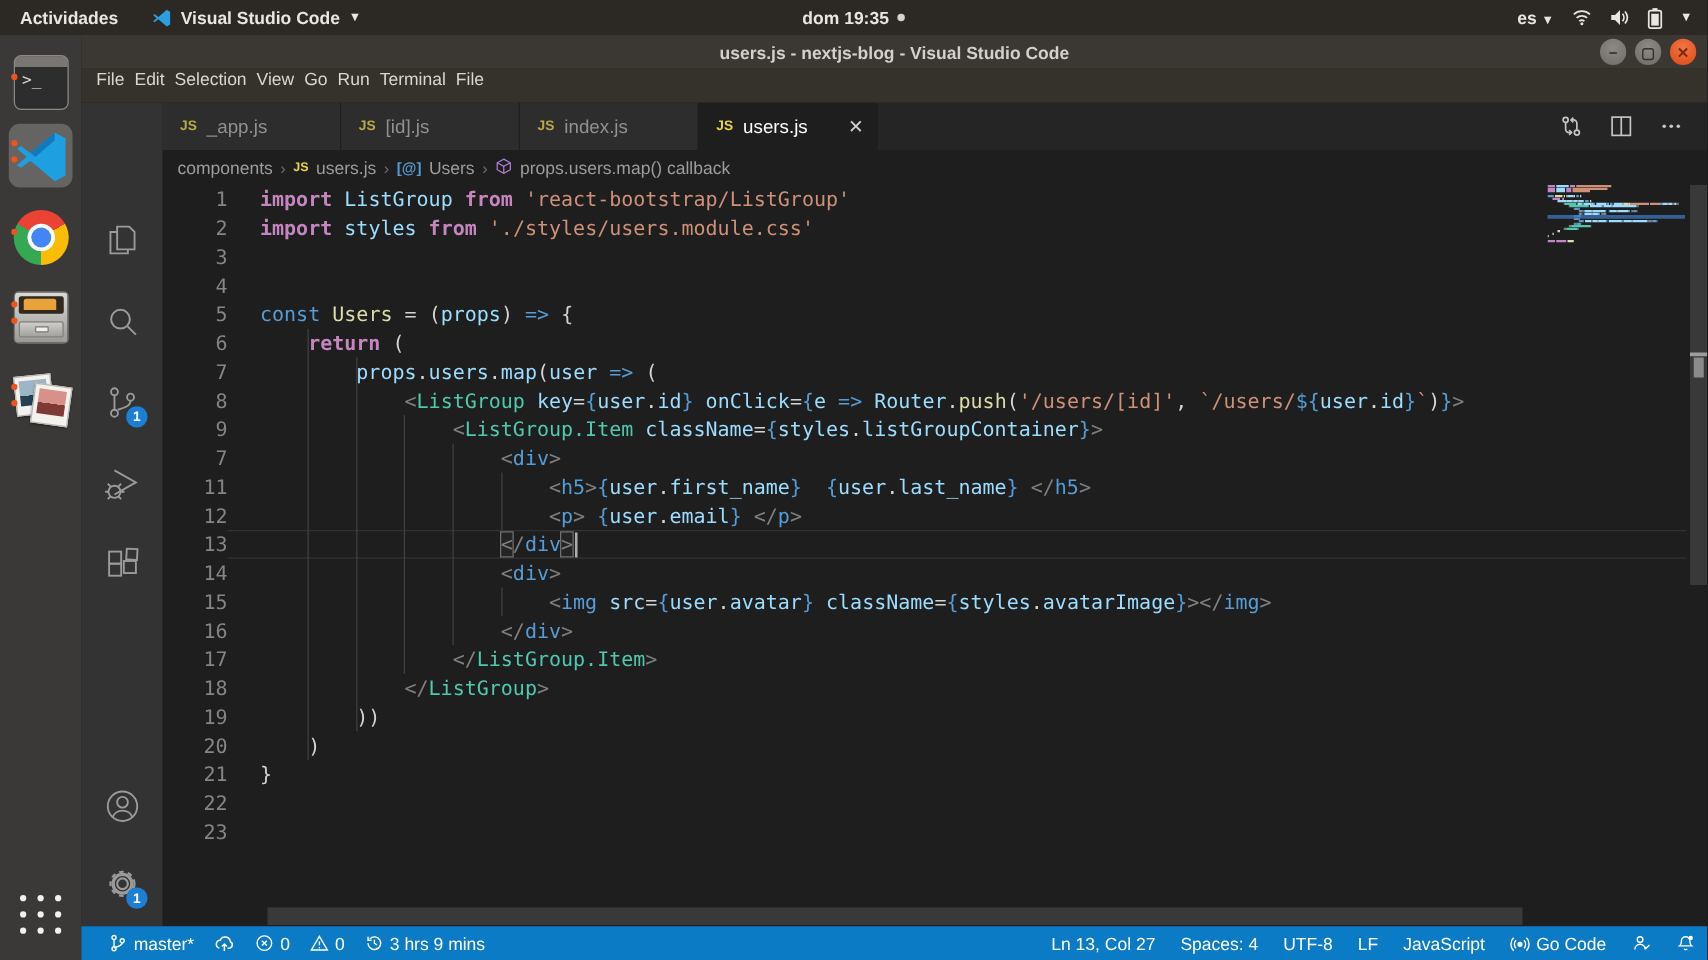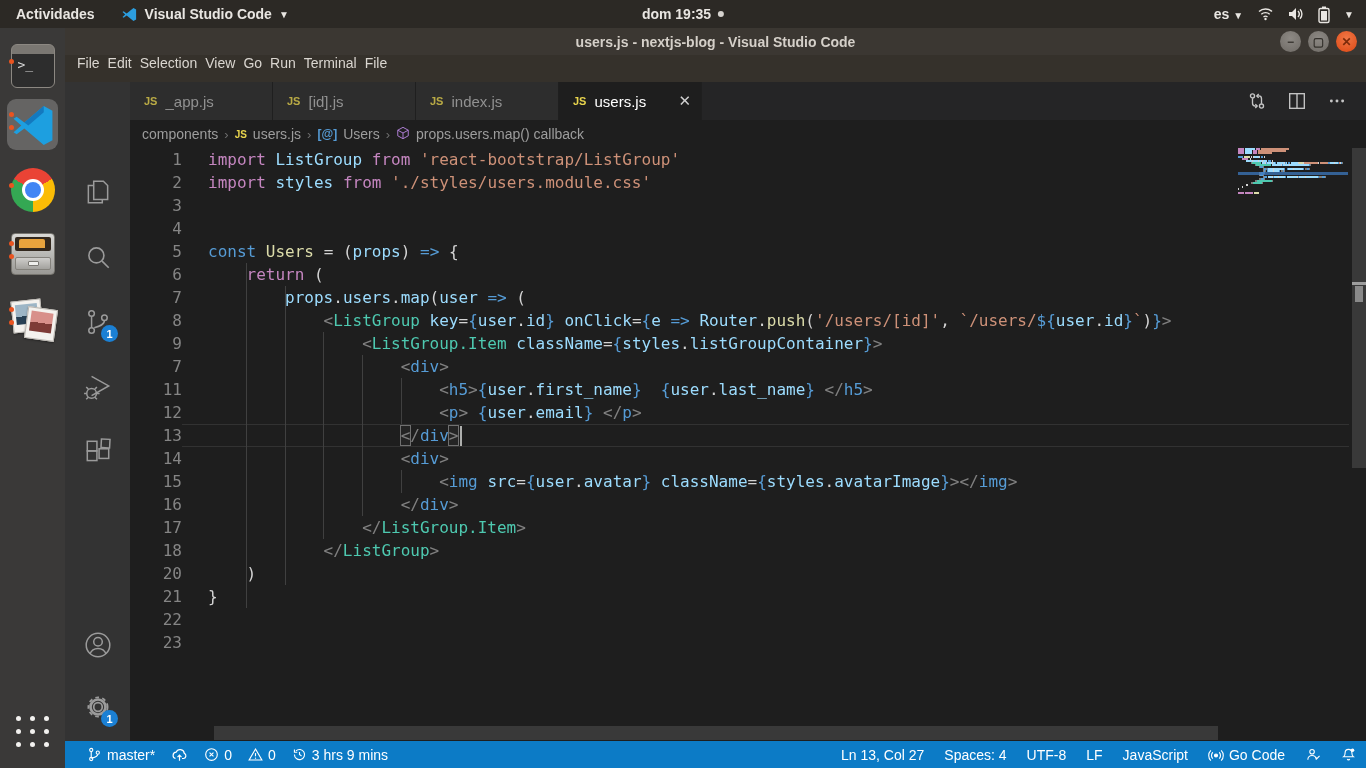--- a/index.html
+++ b/index.html
@@ -67,21 +67,21 @@
   #breadcrumbs .sep { color:#6e6e6e; font-size:13px; }
   #breadcrumbs .bc-js { font-size:10px; font-weight:bold; color:#e8d44d; }
   #breadcrumbs .bc-field { color:#569cd6; font-weight:bold; font-size:12px; }
 
   
   #editor { position:absolute; left:130px; top:148px; right:0; bottom:27px; background:#1e1e1e; overflow:hidden; }
   #code { position:absolute; left:0; top:0; right:0; }
   .code-line { height:23px; display:flex; font:16px/23px "DejaVu Sans Mono",monospace; }
   .code-line .ln { flex:none; width:52px; text-align:right; color:#858585; }
   .code-line .ct { white-space:pre; padding-left:26px; color:#d4d4d4; }
-  .tk-kw { color:var(--tk-kw); } .tk-decl { color:var(--tk-decl); } .tk-comp { color:var(--tk-comp); }
+  .tk-kw { color:var(--tk-kw);font-weight:bold; } .tk-decl { color:var(--tk-decl); } .tk-comp { color:var(--tk-comp); }
   .tk-var { color:var(--tk-var); } .tk-fn { color:var(--tk-fn); } .tk-str { color:var(--tk-str); }
   .tk-pun { color:var(--tk-pun); } .tk-ang { color:var(--tk-ang); } .tk-jsb { color:var(--tk-jsb); }
   .guide { position:absolute; width:1px; background:#404040; }
   .cur-line-border { position:absolute; left:52px; right:17px; height:1px; background:#323232; }
   .bracket-box { position:absolute; width:11px; height:21px; border:1px solid #707070; background:rgba(120,120,120,.08); }
   #cursor { position:absolute; width:2px; height:20px; background:#aeafad; }
   #minimap { position:absolute; top:0; width:110px; }
   #minimap .mm-row { height:2px; white-space:nowrap; overflow:hidden; }
   #minimap .mm-row i { display:inline-block; height:2px; vertical-align:top; }
   #mm-highlight { position:absolute; height:3px; background:rgba(60,120,190,.75); }
@@ -407,20 +407,24 @@
         </div>
         <div class="code-line">
           <span class="ln">17</span>
           <span class="ct"><span class="tk-ws">                </span><span class="tk-ang">&lt;/</span><span class="tk-comp">ListGroup.Item</span><span class="tk-ang">&gt;</span></span>
         </div>
         <div class="code-line">
           <span class="ln">18</span>
           <span class="ct"><span class="tk-ws">            </span><span class="tk-ang">&lt;/</span><span class="tk-comp">ListGroup</span><span class="tk-ang">&gt;</span></span>
         </div>
         <div class="code-line">
+          <span class="ln">19</span>
+          <span class="ct"><span class="tk-ws">        </span><span class="tk-pun">))</span></span>
+        </div>
+        <div class="code-line">
           <span class="ln">20</span>
           <span class="ct"><span class="tk-ws">    </span><span class="tk-pun">)</span></span>
         </div>
         <div class="code-line">
           <span class="ln">21</span>
           <span class="ct"><span class="tk-pun">}</span></span>
         </div>
         <div class="code-line">
           <span class="ln">22</span>
           <span class="ct"></span>

